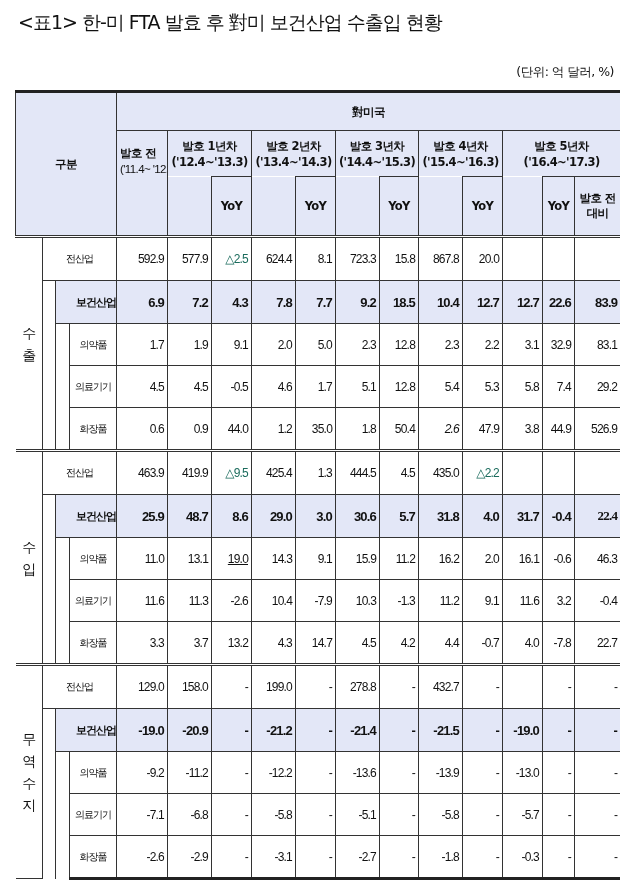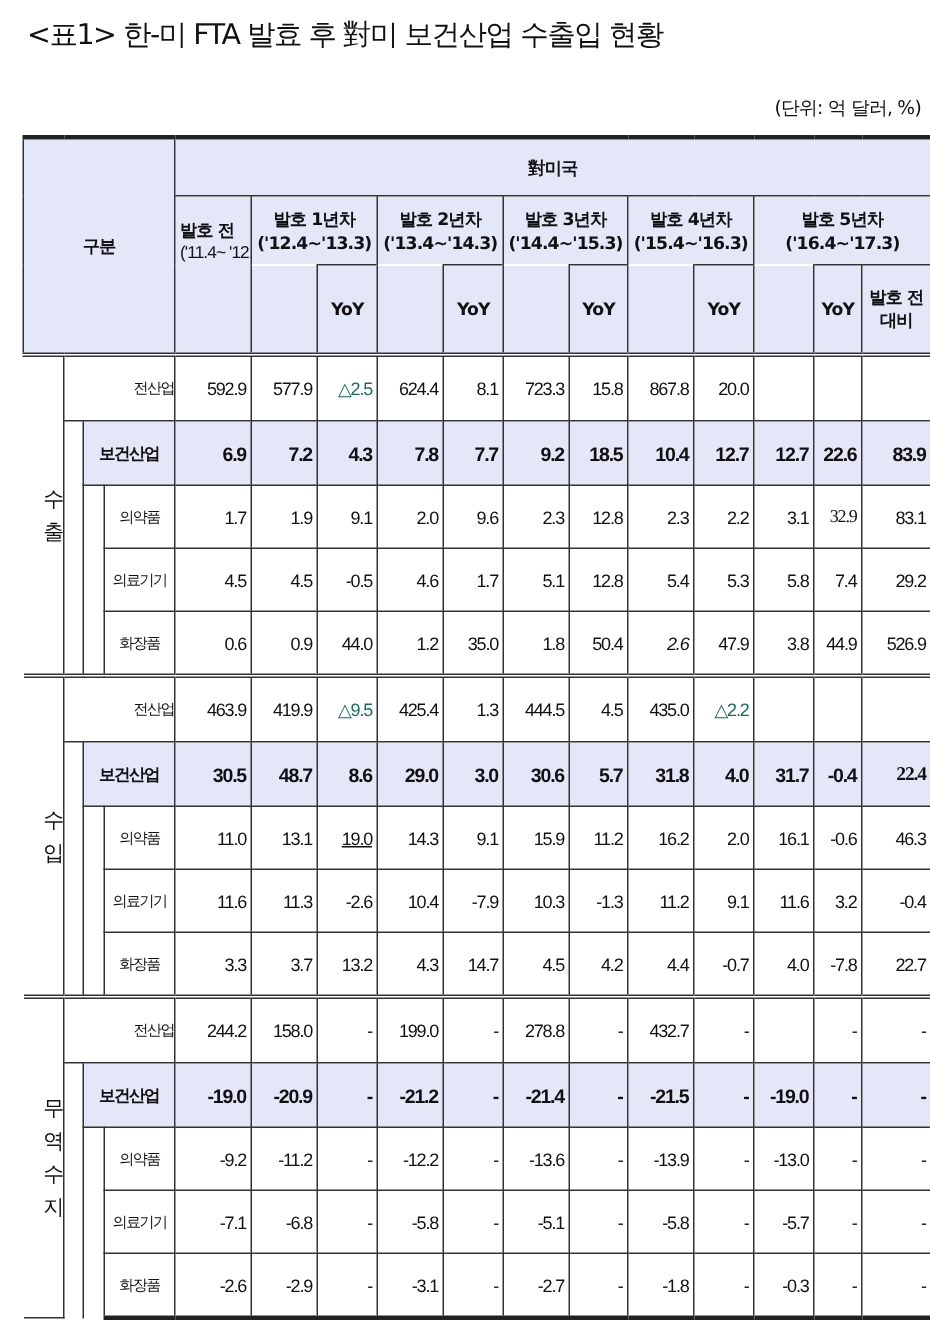--- a/index.html
+++ b/index.html
@@ -13,27 +13,27 @@
           table-layout:fixed; font-family:"Liberation Sans", sans-serif; }
   td { border:1px solid #333; padding:0 3px 0 0; font-size:12px; letter-spacing:-0.8px;
        text-align:right; height:41px; vertical-align:middle; white-space:nowrap; overflow:hidden; }
   tr.hdr td { background:#e3e7f7; text-align:center; font-family:"DejaVu Sans", sans-serif;
               font-weight:bold; font-size:11.5px; padding:0; letter-spacing:-0.6px; line-height:16px; }
   tr.hdr1 td { height:37px; }
   tr.hdr2 td { height:45px; border-bottom:none; }
   tr.hdr3 td { height:58px; }
   tr.hdr3 td.top { border-top:none; }
   table tr:first-child td { border-top:3px solid #222; }
-  tr.sect-start td { border-top:3px double #333;text-align:right; }
+  tr.sect-start td { border-top:3px double #333; }
   tr.last td { border-bottom:3px solid #222; }
   td.blank { border-top:none; border-bottom:none; }
   td.sect { text-align:center; font-family:"DejaVu Sans", sans-serif; font-size:14px;
             padding:0; line-height:24px; border-left:none; }
   td.lbl { text-align:center; font-family:"DejaVu Sans", sans-serif; font-size:10px; padding:0; letter-spacing:-1px; }
-  tr.hl td.v, tr.hl td.lbl { background:#e3e7f7; font-weight:bold; font-size:13px; }
+  tr.hl td.v, tr.hl td.lbl { background:#e3e7f7; font-weight:bold; font-size:13px;text-align:right; }
   tr.hl td.lbl { font-size:11px; }
   td.green { color:#1a6b5c; }
   td.noborder-l { border-left:none; }
 </style>
 </head>
 <body>
 
 <div class="title">&lt;표1&gt; 한-미 FTA 발효 후 對미 보건산업 수출입 현황</div>
 <div class="unit">(단위: 억 달러, %)</div>
 
@@ -132,27 +132,27 @@
         <td class="v" style="height: 42px;">22.6</td>
         <td class="v" style="height: 42px;">83.9</td>
       </tr>
       <tr>
         <td rowspan="3" class="blank" style="border-left: 1px solid rgb(51, 51, 51); border-right: 1px solid rgb(51, 51, 51); height: 41px;"></td>
         <td class="lbl" style="height: 41px;">의약품</td>
         <td class="v" style="height: 41px;">1.7</td>
         <td class="v" style="height: 41px;">1.9</td>
         <td class="v" style="height: 41px;">9.1</td>
         <td class="v" style="height: 41px;">2.0</td>
-        <td class="v" style="height: 41px;">9.6</td>
+        <td class="v" style="height: 41px;">5.0</td>
         <td class="v" style="height: 41px;">2.3</td>
         <td class="v" style="height: 41px;">12.8</td>
         <td class="v" style="height: 41px;">2.3</td>
         <td class="v" style="height: 41px;">2.2</td>
         <td class="v" style="height: 41px;">3.1</td>
-        <td class="v" style="height: 41px; font-family: Liberation Serif, serif;">32.9</td>
+        <td class="v" style="height: 41px;">32.9</td>
         <td class="v" style="height: 41px;">83.1</td>
       </tr>
       <tr>
         <td class="lbl" style="height: 41px;">의료기기</td>
         <td class="v" style="height: 41px;">4.5</td>
         <td class="v" style="height: 41px;">4.5</td>
         <td class="v" style="height: 41px;">-0.5</td>
         <td class="v" style="height: 41px;">4.6</td>
         <td class="v" style="height: 41px;">1.7</td>
         <td class="v" style="height: 41px;">5.1</td>
@@ -190,21 +190,21 @@
         <td class="v" style="height: 42px;">4.5</td>
         <td class="v" style="height: 42px;">435.0</td>
         <td class="v green" style="height: 42px;">△2.2</td>
         <td class="v" style="height: 42px;"></td>
         <td class="v" style="height: 42px;"></td>
         <td class="v" style="height: 42px;"></td>
       </tr>
       <tr class="hl">
         <td rowspan="4" class="blank" style="border-left: 1px solid rgb(51, 51, 51); border-right: none; background: rgb(255, 255, 255); height: 42px;"></td>
         <td colspan="2" class="lbl" style="border-left: 1px solid rgb(51, 51, 51); height: 42px;">보건산업</td>
-        <td class="v" style="height: 42px;">30.5</td>
+        <td class="v" style="height: 42px;">25.9</td>
         <td class="v" style="height: 42px;">48.7</td>
         <td class="v" style="height: 42px;">8.6</td>
         <td class="v" style="height: 42px;">29.0</td>
         <td class="v" style="height: 42px;">3.0</td>
         <td class="v" style="height: 42px;">30.6</td>
         <td class="v" style="height: 42px;">5.7</td>
         <td class="v" style="height: 42px;">31.8</td>
         <td class="v" style="height: 42px;">4.0</td>
         <td class="v" style="height: 42px;">31.7</td>
         <td class="v" style="height: 42px;">-0.4</td>
@@ -252,21 +252,21 @@
         <td class="v" style="height: 41px;">4.2</td>
         <td class="v" style="height: 41px;">4.4</td>
         <td class="v" style="height: 41px;">-0.7</td>
         <td class="v" style="height: 41px;">4.0</td>
         <td class="v" style="height: 41px;">-7.8</td>
         <td class="v" style="height: 41px;">22.7</td>
       </tr>
       <tr class="sect-start">
         <td rowspan="5" class="sect" style="border-right: 1px solid rgb(51, 51, 51); white-space: normal; height: 42px; line-height: 22px;">무<br>역<br>수<br>지</td>
         <td colspan="3" class="lbl noborder-l" style="height: 42px;">전산업</td>
-        <td class="v" style="height: 42px;">244.2</td>
+        <td class="v" style="height: 42px;">129.0</td>
         <td class="v" style="height: 42px;">158.0</td>
         <td class="v" style="height: 42px;">-</td>
         <td class="v" style="height: 42px;">199.0</td>
         <td class="v" style="height: 42px;">-</td>
         <td class="v" style="height: 42px;">278.8</td>
         <td class="v" style="height: 42px;">-</td>
         <td class="v" style="height: 42px;">432.7</td>
         <td class="v" style="height: 42px;">-</td>
         <td class="v" style="height: 42px;"></td>
         <td class="v" style="height: 42px;">-</td>

